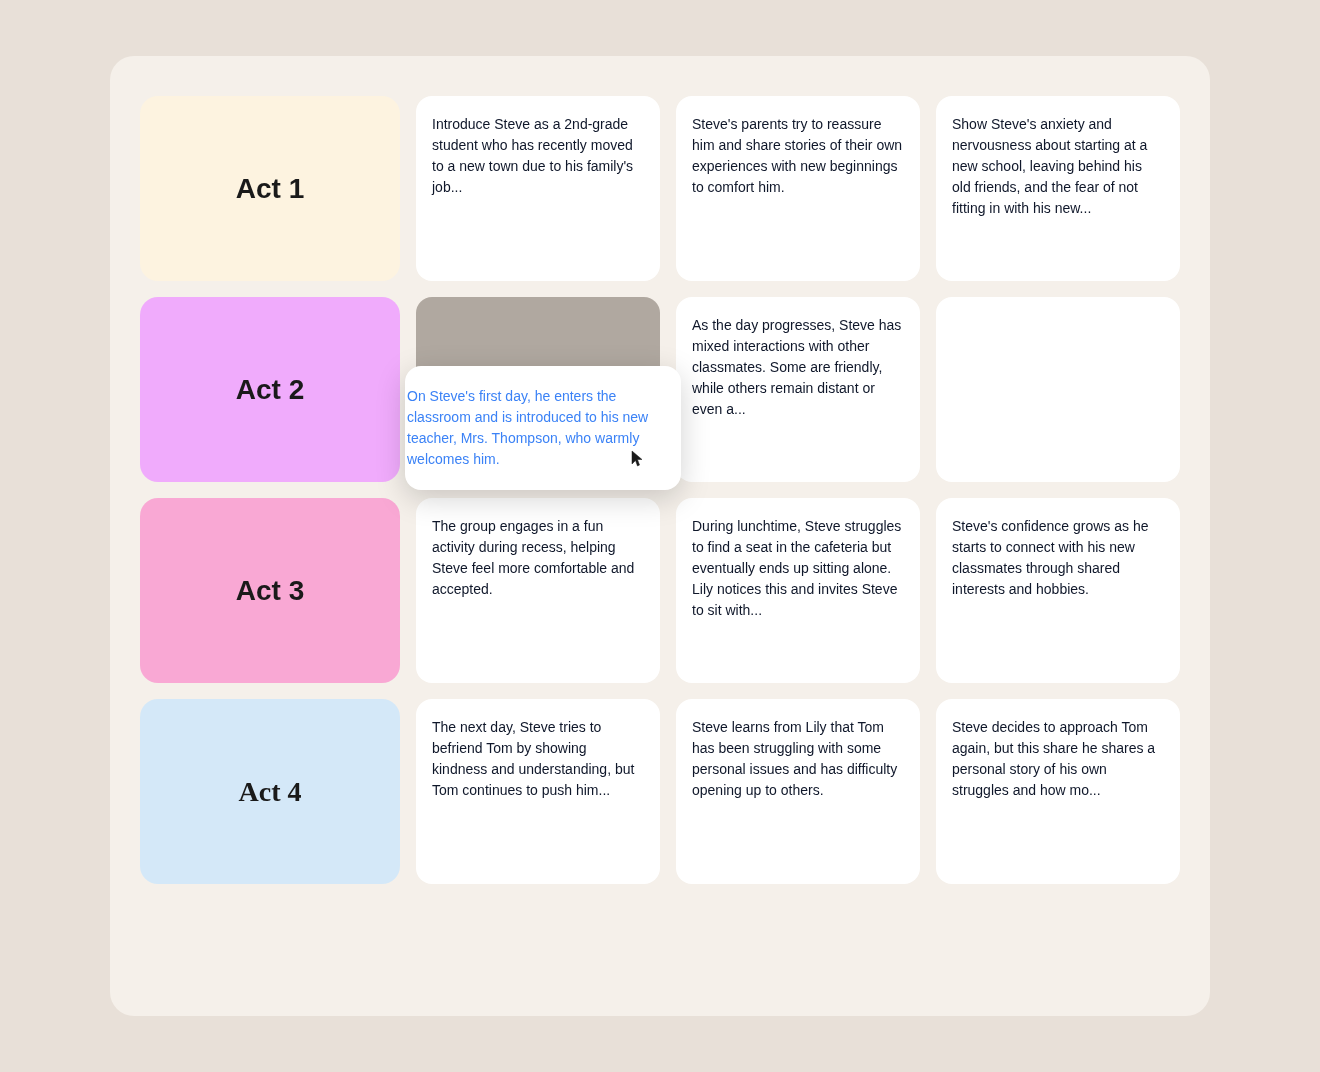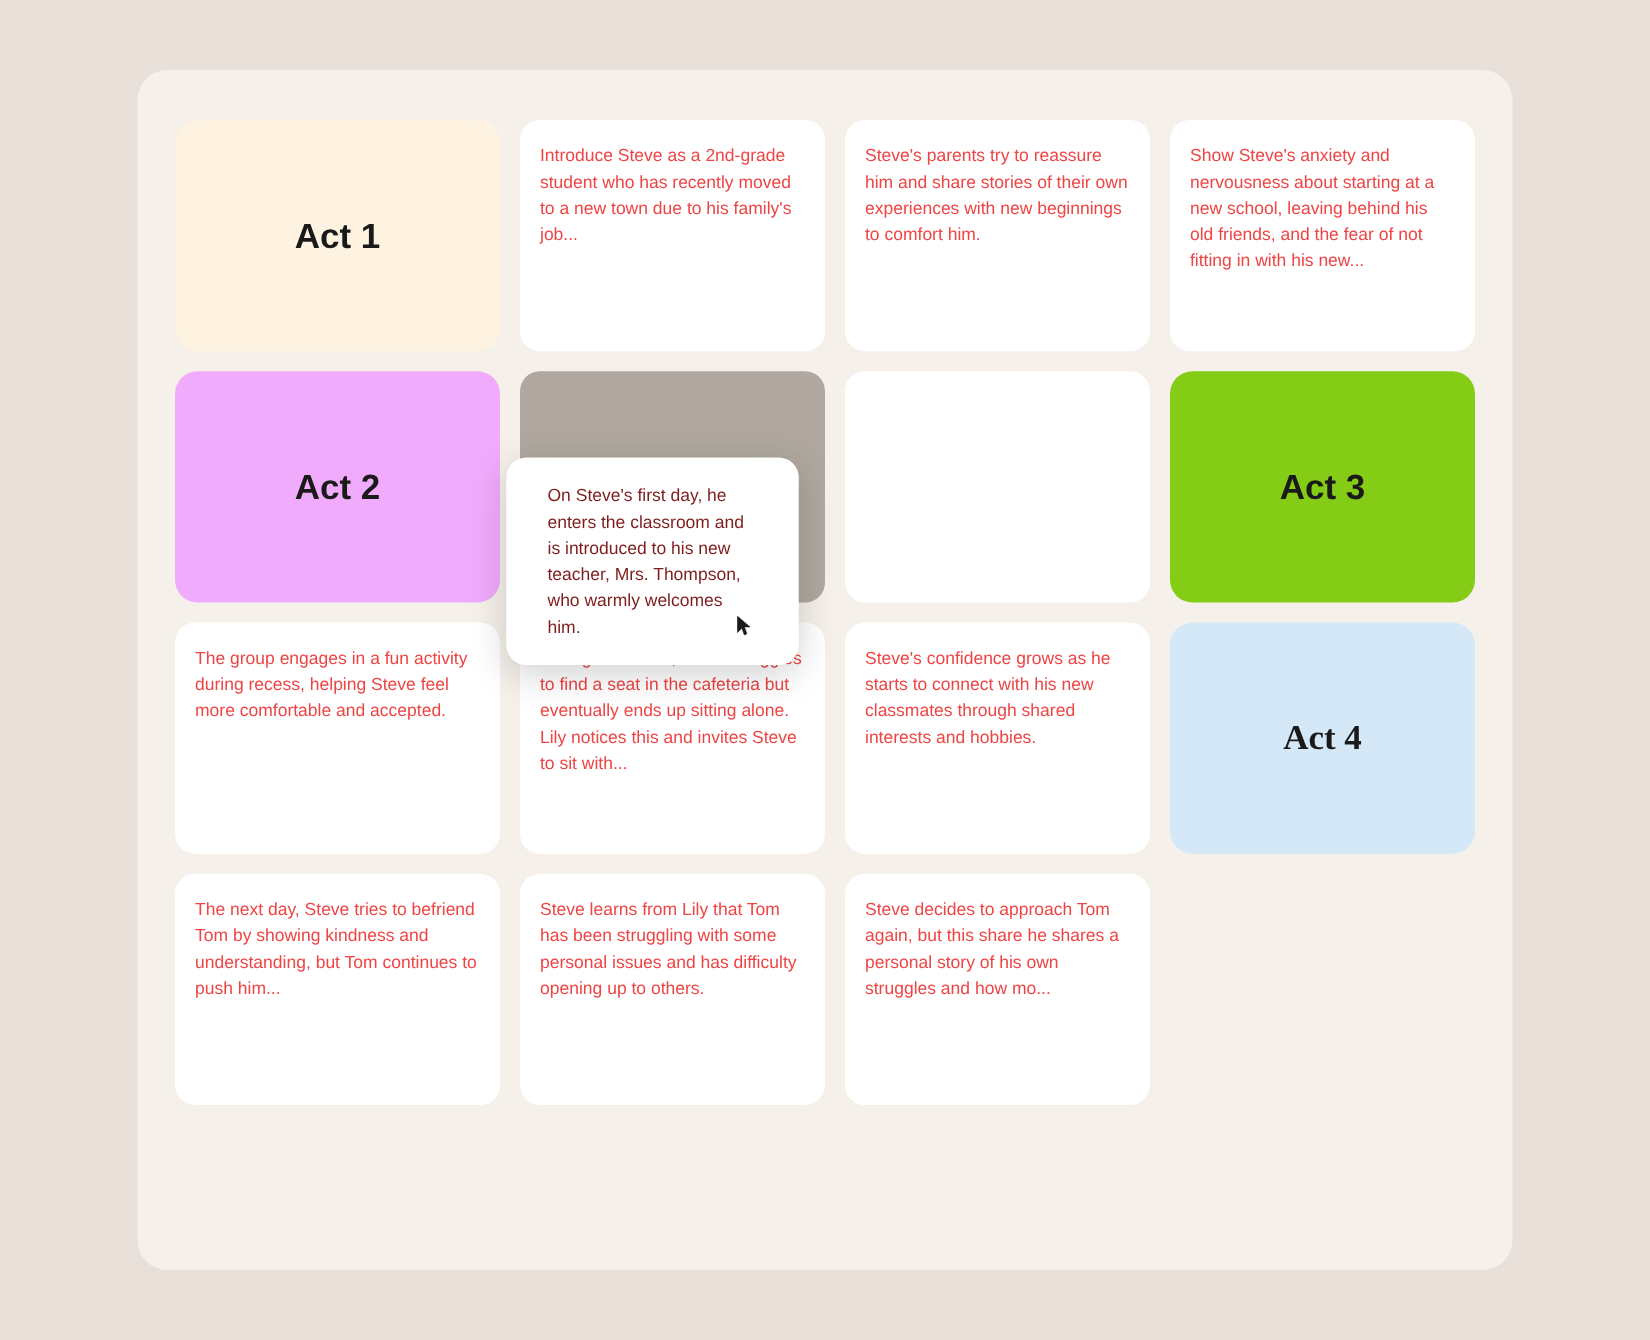--- a/index.html
+++ b/index.html
@@ -40,51 +40,51 @@
     }
 
     .act-label span {
       font-size: 28px;
       font-weight: 700;
       color: #1a1a1a;
     }
 
     .act1-label { background: #fdf3e0; }
     .act2-label { background: #f0abfc; }
-    .act3-label { background: #84cc16; }
+    .act3-label { background: #f9a8d4; }
     .act4-label { background: #d4e8f8; font-family: Liberation Serif, serif; }
 
     
     .story-card {
       background: #ffffff;
       border-radius: 16px;
       padding: 18px 16px;
       min-height: 185px;
       font-size: 14px;
       line-height: 1.5;
-      color: #ef4444;
+      color: #0f172a;
       position: relative;
       overflow: hidden;
     }
 
     
     .story-card.grayed {
       background: #b0a8a0;
     }
 
     
     .tooltip-card {
       position: absolute;
       background: #ffffff;
       border-radius: 16px;
-      padding: 20px 33px;
-      width: 234px;
+      padding: 20px 2px;
+      width: 276px;
       font-size: 14px;
       line-height: 1.5;
-      color: #7f1d1d;
+      color: #3b82f6;
       box-shadow: 0 8px 30px rgba(0,0,0,0.18);
       z-index: 10;
       top: 310px;
       left: 295px;
     }
 
     .cursor {
       position: absolute;
       bottom: 22px;
       right: 38px;
@@ -113,20 +113,23 @@
       <span>Show Steve's anxiety and nervousness about starting at a new school, leaving behind his old friends, and the fear of not fitting in with his new...</span>
     </div>
 
     <div class="act-label act2-label">
       <span>Act 2</span>
     </div>
 
     <div class="story-card grayed">
     </div>
 
+    <div class="story-card">
+      <span>As the day progresses, Steve has mixed interactions with other classmates. Some are friendly, while others remain distant or even a...</span>
+    </div>
 
     <div class="story-card">
     </div>
 
     <div class="act-label act3-label">
       <span>Act 3</span>
     </div>
     <div class="story-card">
       <span>The group engages in a fun activity during recess, helping Steve feel more comfortable and accepted.</span>
     </div>

